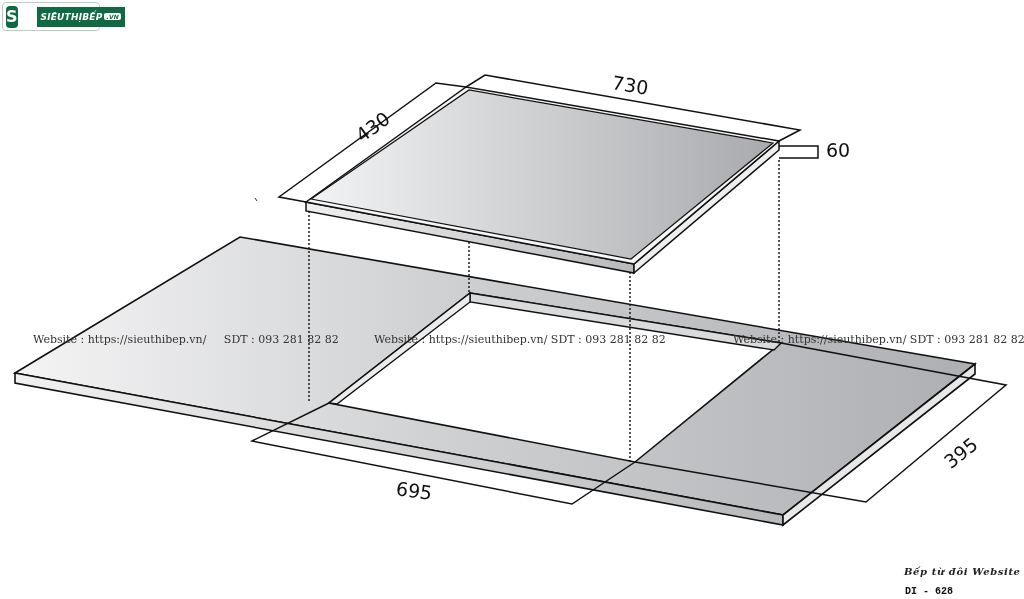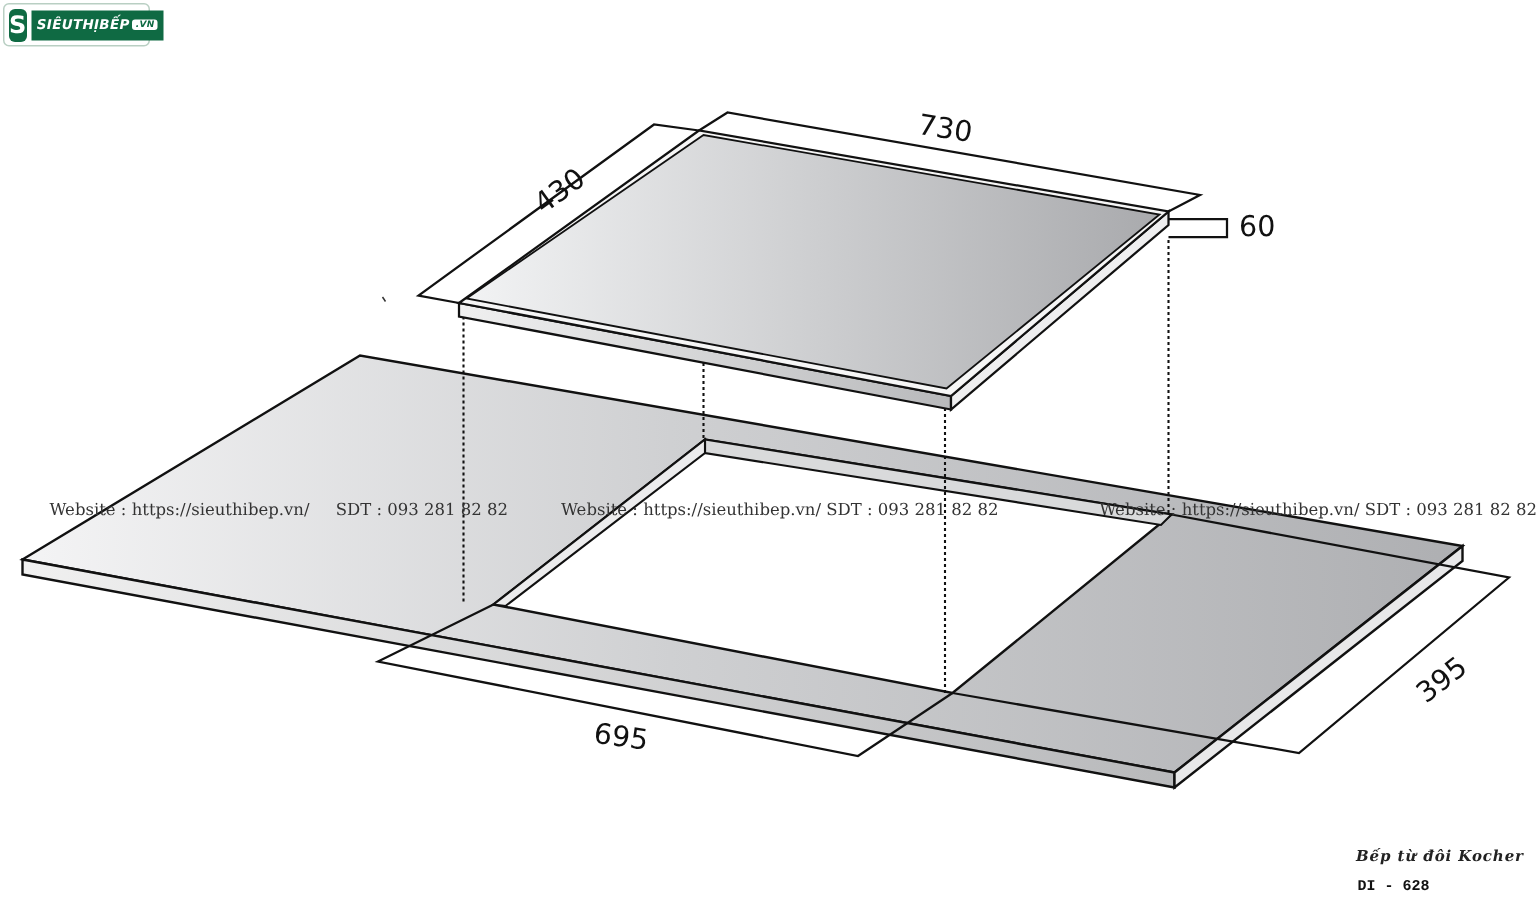--- a/index.html
+++ b/index.html
@@ -1,20 +1,20 @@
 <!DOCTYPE html>
 <html><head>
 <meta charset="utf-8">
 <style>
   html, body { margin:0; padding:0; background:#ffffff; }
   body { width:1024px; height:599px; position:relative; overflow:hidden; font-family:"DejaVu Sans", sans-serif; }
   #stage { position:absolute; left:0; top:0; width:1024px; height:599px; }
   .logo { position:absolute; left:2px; top:2px; width:96px; height:27px; border:1px solid #b9cfc3; border-radius:4px; background:#fff; display:flex; align-items:center; }
   .logo-mark { width:22px; height:22px; margin-left:3px; background:#0f6a43; border-radius:4px; color:#fff; font-weight:bold; font-size:16px; display:flex; align-items:center; justify-content:center; font-family:"DejaVu Sans", sans-serif; }
-  .logo-text { margin-left:3px; height:20px; padding:0 4px; background:#0f6a43; color:#fff; font-size:9px; font-weight:bold; font-style:italic; display:flex; align-items:center; letter-spacing:0.2px; }
+  .logo-text { margin-left:19px; height:20px; padding:0 4px; background:#0f6a43; color:#fff; font-size:9px; font-weight:bold; font-style:italic; display:flex; align-items:center; letter-spacing:0.2px; }
   .logo-tld { margin-left:2px; background:#fff; color:#0f6a43; font-size:6px; padding:0 2px; border-radius:2px; }
   .wm { position:absolute; font-family:"DejaVu Serif", serif; font-size:11px; color:#333; white-space:pre; }
   .dim { font-family:"DejaVu Sans", sans-serif; font-size:19px; fill:#111; }
   .product-name { position:absolute; left:904px; top:566px; font-family:"DejaVu Serif", serif; font-size:10px; font-style:italic; font-weight:bold; color:#222; letter-spacing:0.6px; }
   .product-model { position:absolute; left:905px; top:586px; font-family:Liberation Mono, monospace; font-size:10px; font-weight:bold; color:#111; }
 </style>
 </head>
 <body>
 
 <div class="logo">
@@ -93,14 +93,14 @@
   <text class="dim" x="612" y="92" transform="rotate(9 630 86)">730</text>
   <text class="dim" x="826" y="157">60</text>
 
   <line x1="255" y1="198" x2="257" y2="201" stroke="#333" stroke-width="1"></line>
 </svg>
 
 <div class="wm" style="left:33px; top:333px;">Website : https://sieuthibep.vn/     SDT : 093 281 82 82</div>
 <div class="wm" style="left:374px; top:333px;">Website : https://sieuthibep.vn/ SDT : 093 281 82 82</div>
 <div class="wm" style="left:733px; top:333px;">Website : https://sieuthibep.vn/ SDT : 093 281 82 82</div>
 
-<div class="product-name">Bếp từ đôi Kocher</div>
+<div class="product-name">Bếp từ đôi Website</div>
 <div class="product-model">DI - 628</div>
 
 </body></html>

